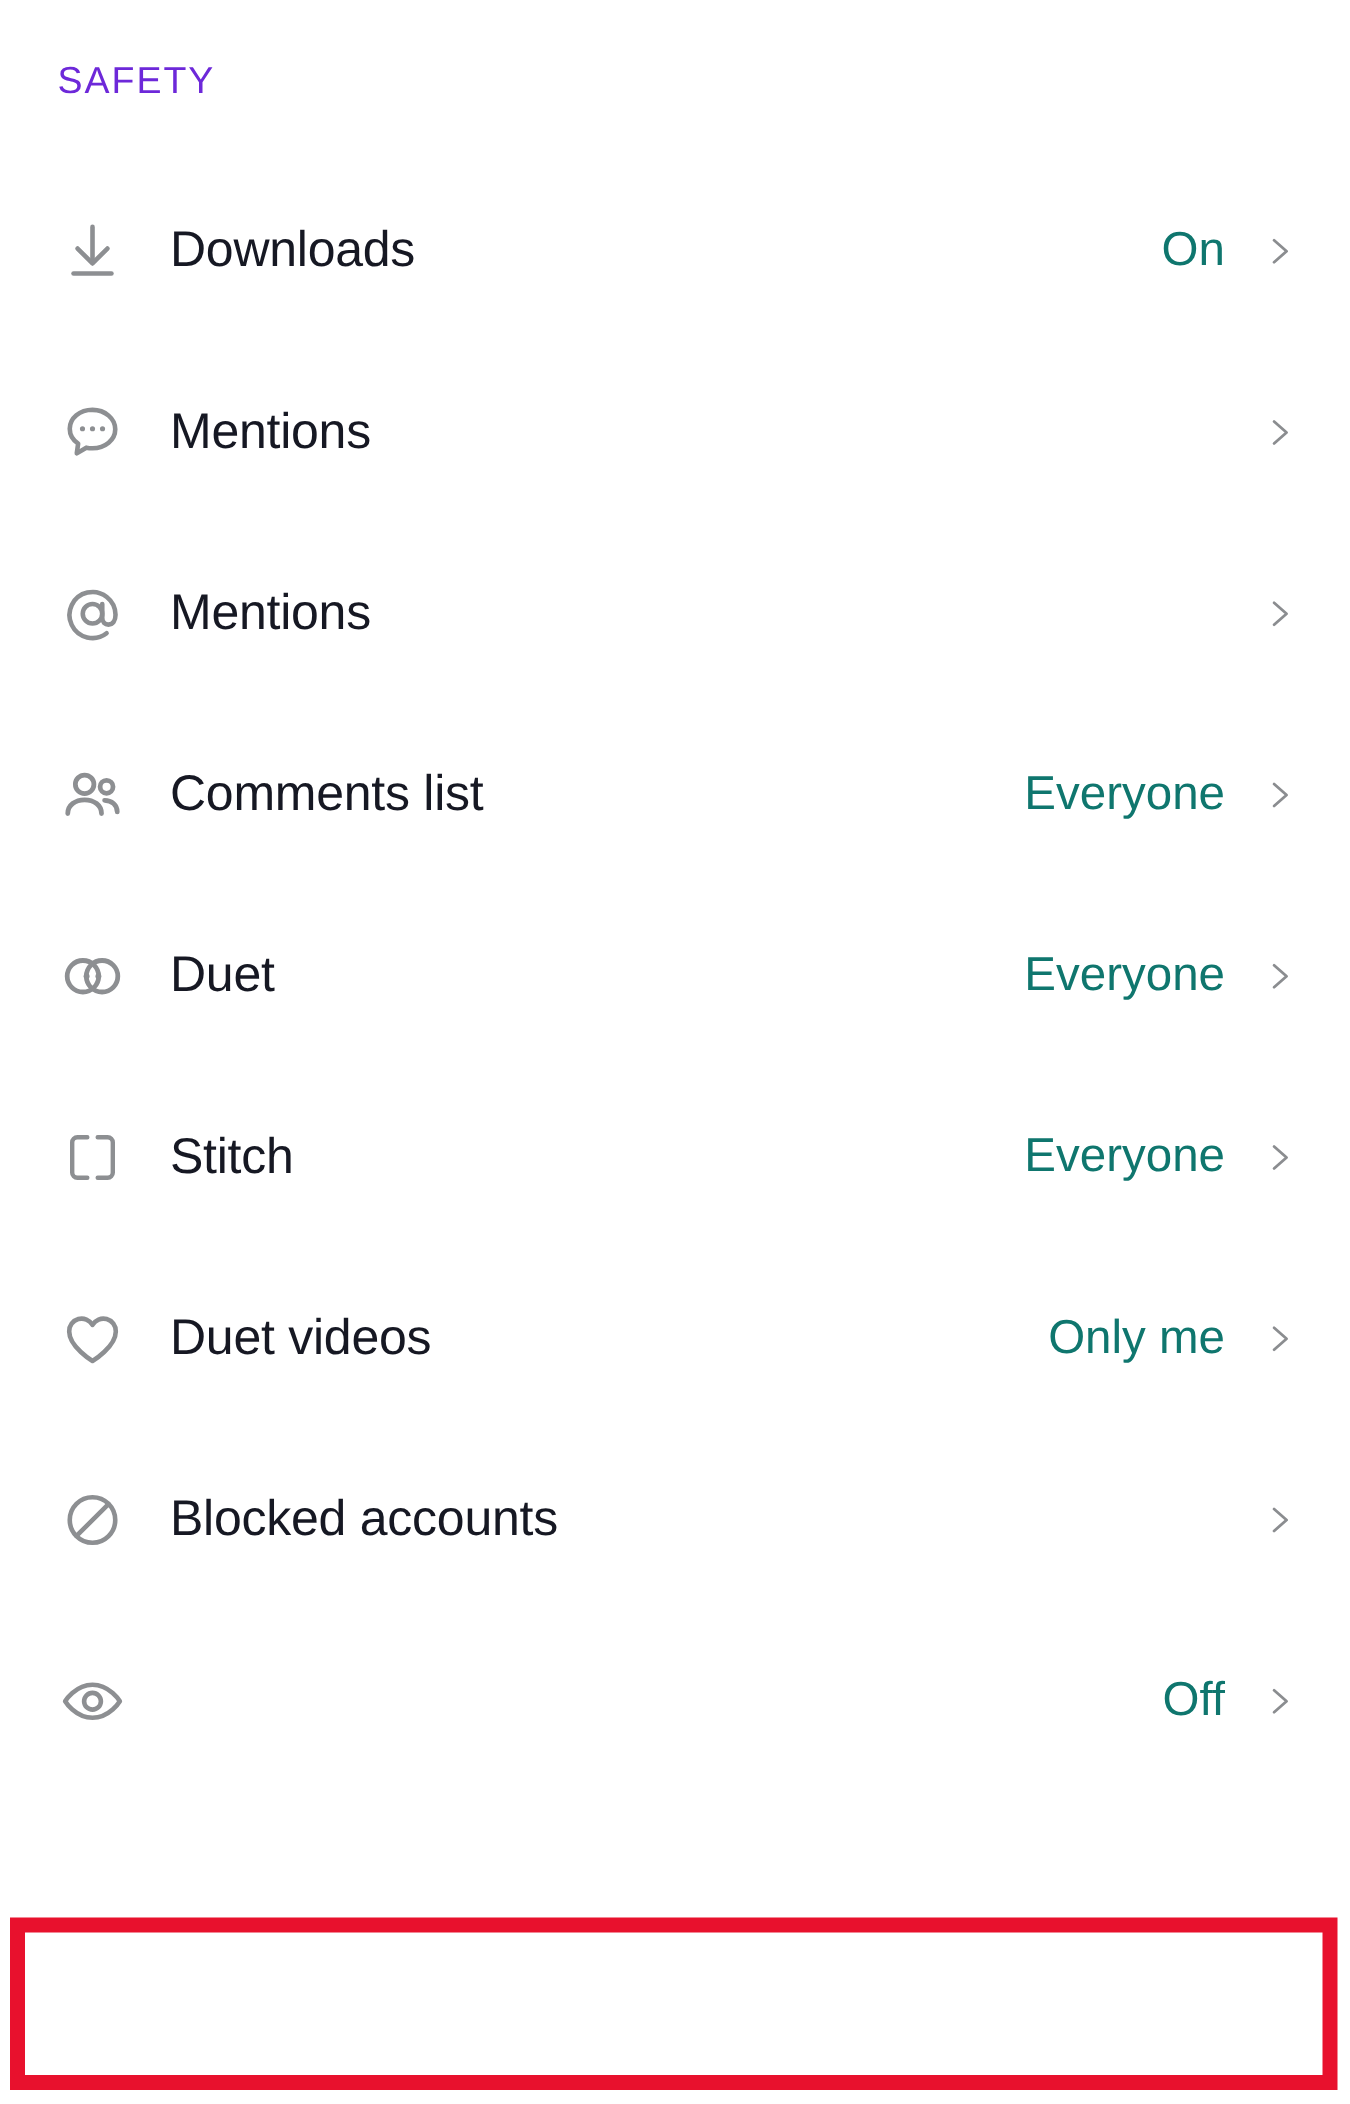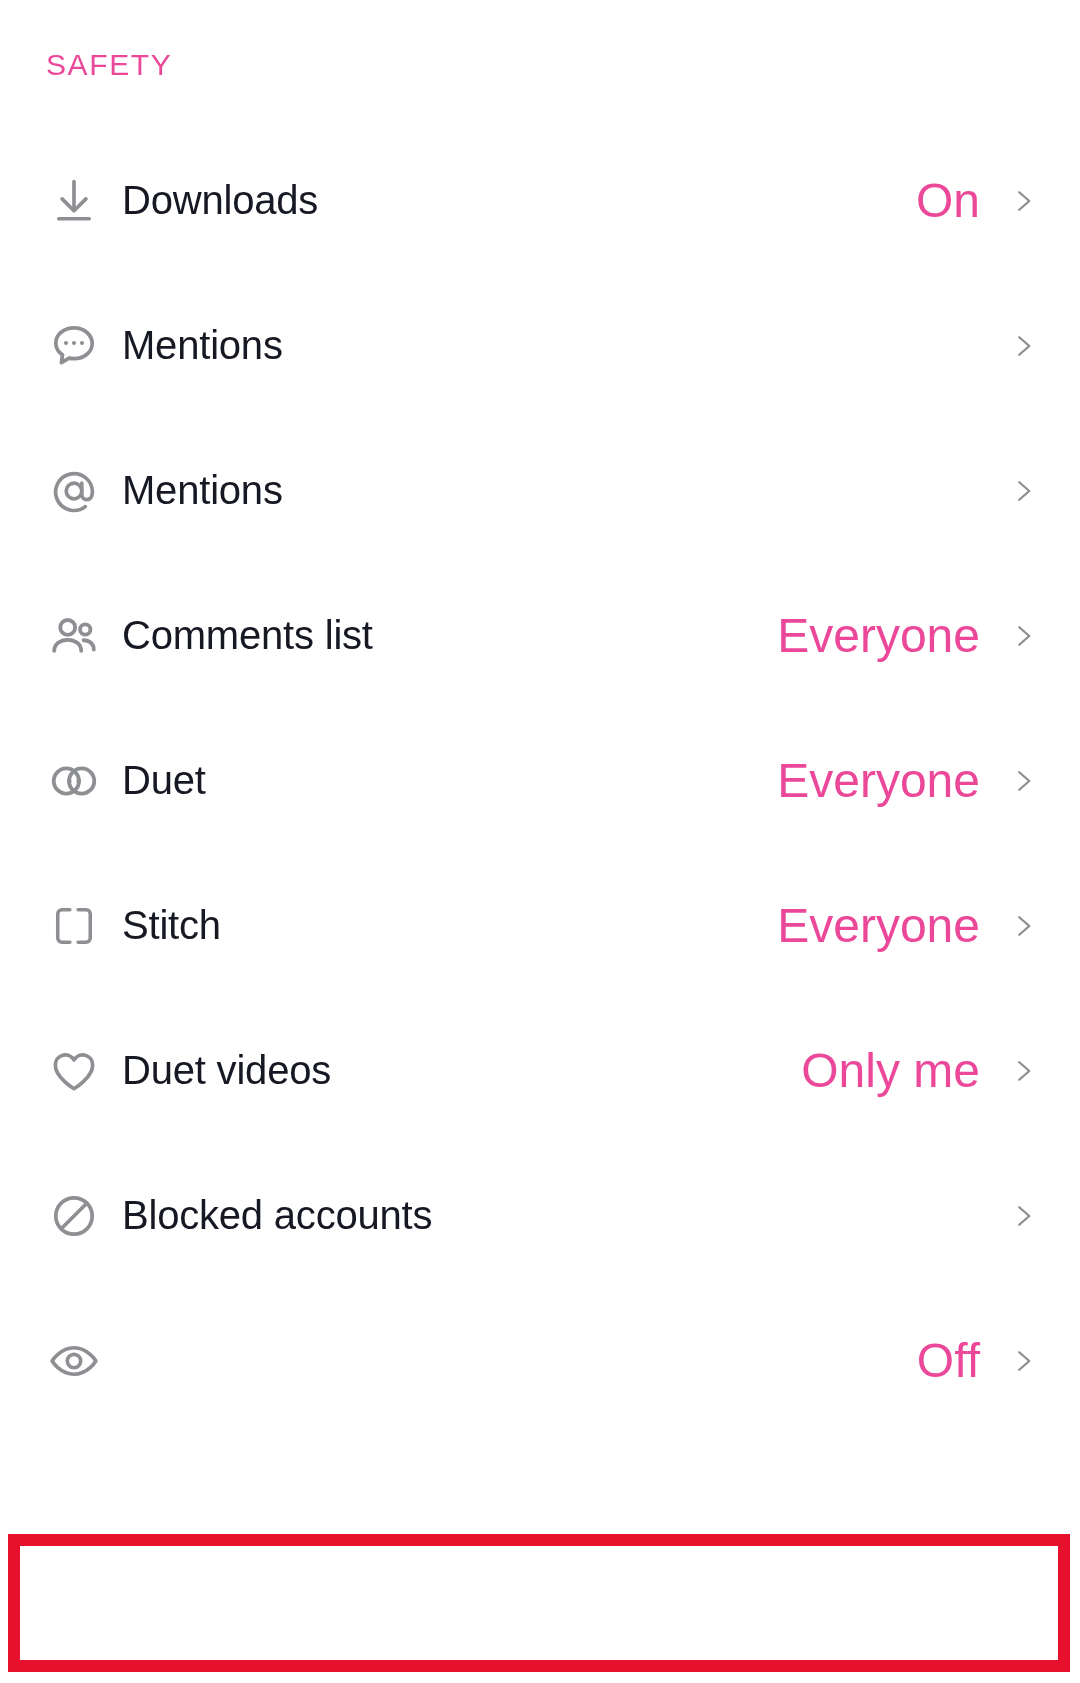--- a/index.html
+++ b/index.html
@@ -16,21 +16,21 @@
     height: 1683px;
     background: #ffffff;
     overflow: hidden;
   }
   .section-header {
     position: absolute;
     left: 46px;
     top: 48px;
     font-size: 30px;
     letter-spacing: 1.6px;
-    color: #ec4899;
+    color: #6d28d9;
     font-weight: 400;
     text-transform: uppercase;
   }
   .list {
     position: absolute;
     left: 0;
     top: 128px;
     width: 1080px;
   }
   .row {
@@ -45,31 +45,31 @@
     width: 56px;
     height: 56px;
     flex: 0 0 56px;
     display: flex;
     align-items: center;
     justify-content: center;
     color: #8d8f92;
   }
   .row .icon-wrap svg { display: block; }
   .row .label {
-    margin-left: 20px;
+    margin-left: 34px;
     font-size: 40px;
     color: #161823;
     font-weight: 400;
     letter-spacing: -0.2px;
     white-space: nowrap;
   }
   .row .spacer { flex: 1 1 auto; }
   .row .value {
-    font-size: 48px;
-    color: #ec4899;
+    font-size: 38px;
+    color: #0f766e;
     font-weight: 400;
     margin-right: 26px;
     white-space: nowrap;
   }
   .row .chevron {
     width: 34px;
     height: 44px;
     flex: 0 0 34px;
     display: flex;
     align-items: center;

